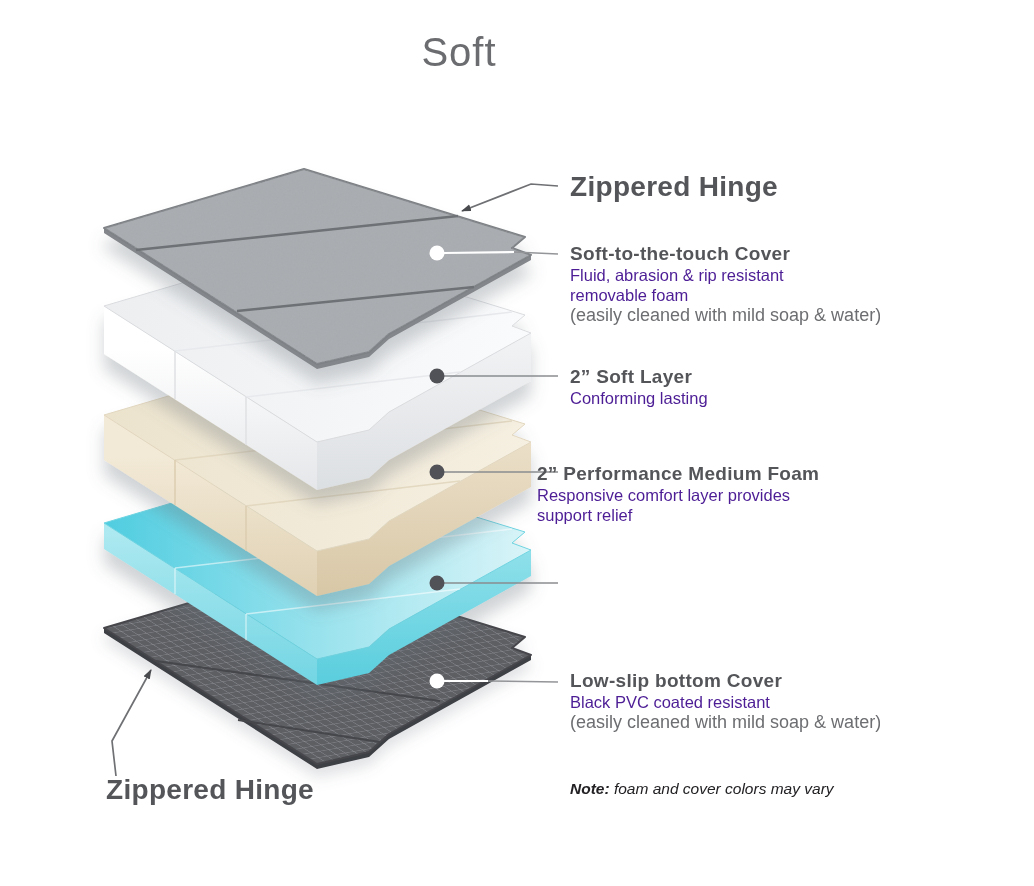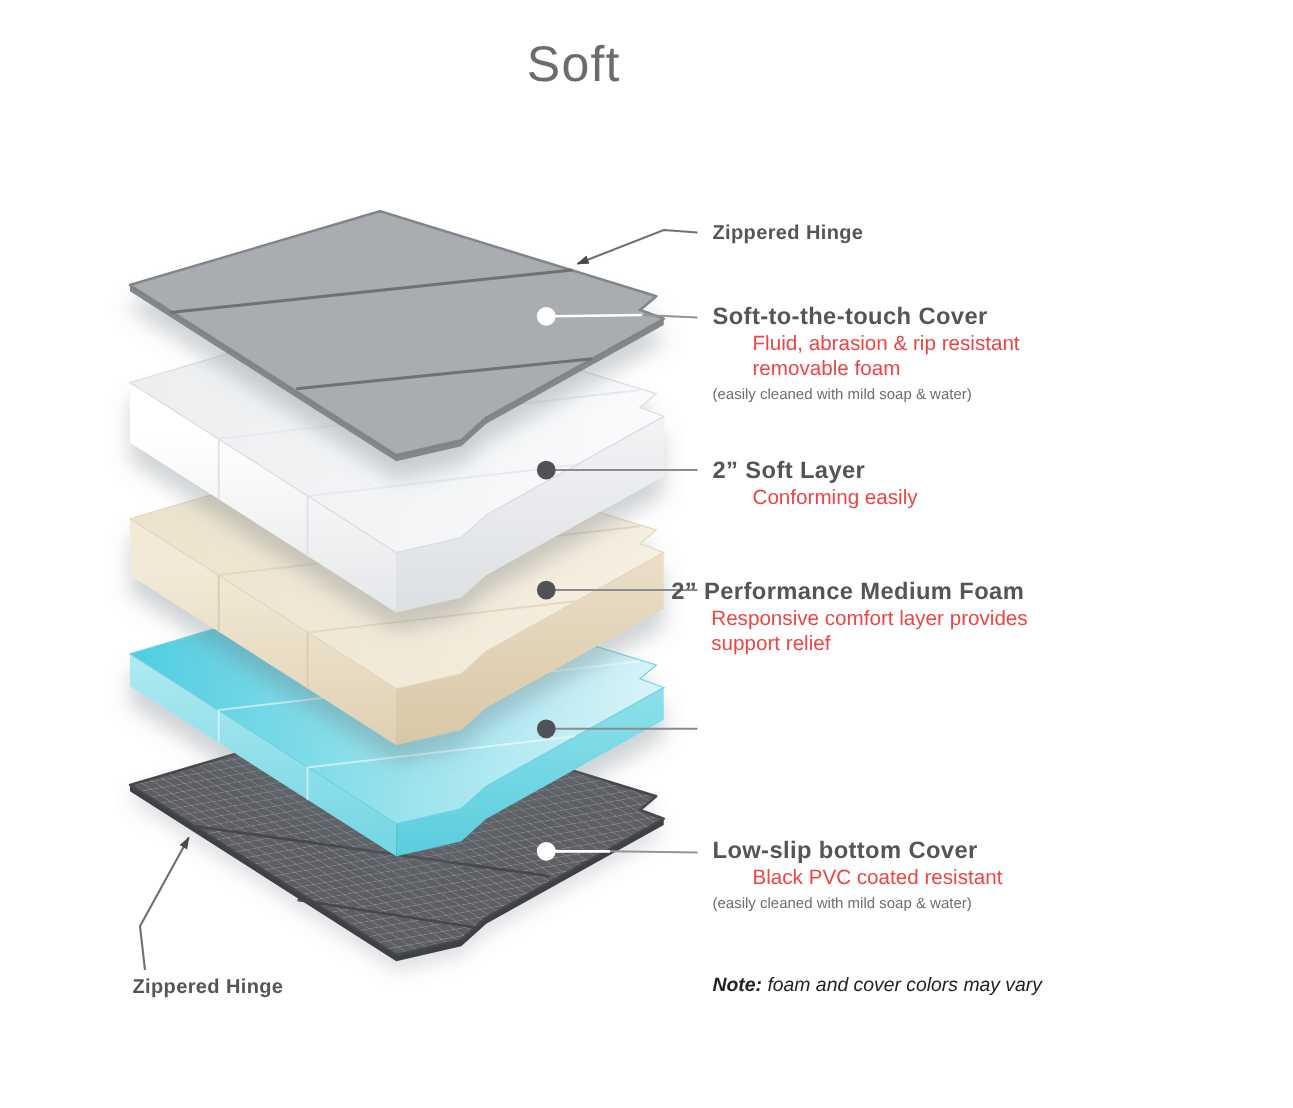--- a/index.html
+++ b/index.html
@@ -11,23 +11,23 @@
     position:absolute;top:28px;left:0;right:0;text-align:center;
     transform:translateX(19px);
     font-size:40px;font-weight:400;color:#6b6c6f;letter-spacing:1px;line-height:48px;
   }
   .diagram-svg{position:absolute;left:0;top:0;}
   .lbl{position:absolute;color:#6d6e71;}
   .lbl .head{
     display:block;font-size:19px;font-weight:700;color:#545559;
     letter-spacing:.3px;line-height:22px;white-space:nowrap;
   }
-  .lbl .body{display:block;font-size:16.5px;line-height:20px;color:#ef4444;white-space:nowrap;margin-left:32px;}
-  .lbl .fine{display:block;font-size:12px;line-height:20px;color:#6d6e71;white-space:nowrap;}
-  .hinge-label .head{font-size:16px;}
+  .lbl .body{display:block;font-size:16.5px;line-height:20px;color:#4c1d95;white-space:nowrap;}
+  .lbl .fine{display:block;font-size:18px;line-height:20px;color:#6d6e71;white-space:nowrap;}
+  .hinge-label .head{font-size:28px;}
   .note-line{
     position:absolute;left:570px;top:779px;font-size:15.5px;font-style:italic;
     color:#232124;line-height:19px;white-space:nowrap;
   }
   .note-line .note-b{font-weight:700;}
 </style>
 </head>
 <body>
 
 <div class="canvas">
@@ -159,21 +159,21 @@
 
   <div class="lbl" style="left:570px;top:243px">
     <span class="head">Soft-to-the-touch Cover</span>
     <span class="body">Fluid, abrasion &amp; rip resistant</span>
     <span class="body">removable foam</span>
     <span class="fine">(easily cleaned with mild soap &amp; water)</span>
   </div>
 
   <div class="lbl" style="left:570px;top:366px">
     <span class="head">2” Soft Layer</span>
-    <span class="body">Conforming easily</span>
+    <span class="body">Conforming lasting</span>
   </div>
 
   <div class="lbl" style="left:537px;top:463px">
     <span class="head">2” Performance Medium Foam</span>
     <span class="body">Responsive comfort layer provides</span>
     <span class="body">support relief</span>
   </div>
 
 
   <div class="lbl" style="left:570px;top:670px">

